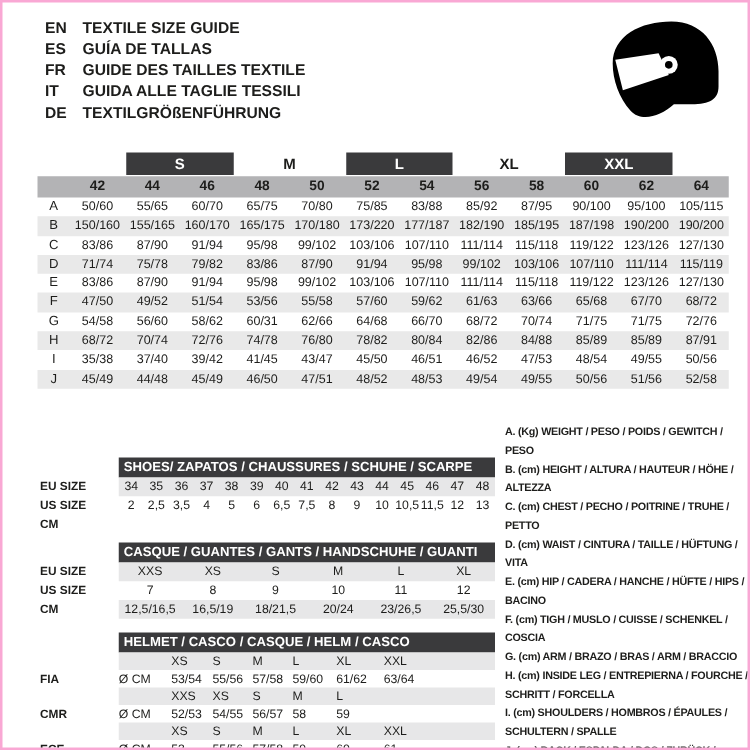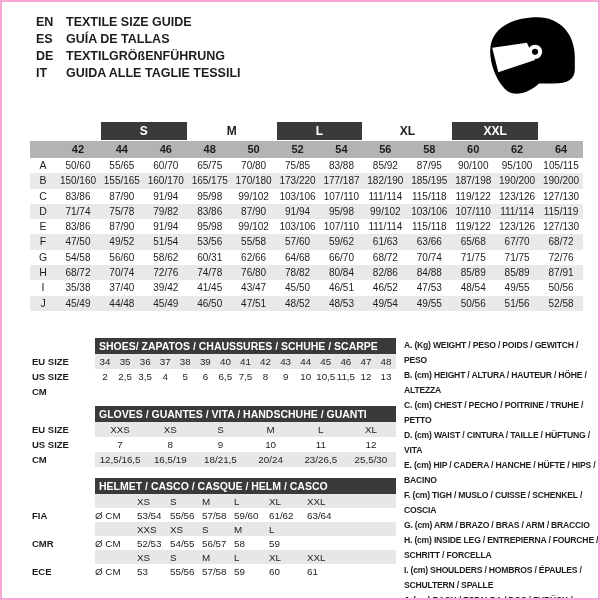--- a/index.html
+++ b/index.html
@@ -27,21 +27,21 @@
   .mt-data.alt{background:#e9e9e9;}
   .mt-cell{font-size:10px;line-height:15.3px;text-align:center;white-space:nowrap;}
   .mt-label{font-size:10.5px;line-height:15.3px;text-align:center;}
 
   
   .sub{position:absolute;left:30px;width:364px;}
   .sub-row{display:flex;}
   .sub-label{width:63px;font-weight:bold;font-size:9.5px;display:flex;align-items:center;}
   .sub-body{width:301px;display:grid;box-sizing:border-box;}
   .title-bar{width:301px;background:#3a3a3c;color:#fff;font-weight:bold;font-size:10.5px;
-             line-height:16px;height:16px;padding-left:4px;box-sizing:border-box;white-space:nowrap;}
+             line-height:16px;height:16px;padding-left:4px;box-sizing:border-box;white-space:nowrap;margin-top:28px;}
   .gray{background:#e7e7e8;}
   .cols15{grid-template-columns:repeat(15,1fr);}
   .cols6{grid-template-columns:repeat(6,1fr);}
   .hcols{grid-template-columns:42px 33px 32px 32px 35px 38px 1fr;}
   .sub-cell{font-size:9.8px;text-align:center;align-self:center;white-space:nowrap;}
   .hcols .sub-cell{text-align:left;}
   .sub-cell.bold{font-weight:normal;}
   .r15{height:15px;}
   .r14{height:14px;}
 
@@ -57,26 +57,30 @@
   <div class="langs" id="langs">
       <div class="lang-row">
         <div class="lang-code">EN</div>
         <div class="lang-text">TEXTILE SIZE GUIDE</div>
       </div>
       <div class="lang-row">
         <div class="lang-code">ES</div>
         <div class="lang-text">GUÍA DE TALLAS</div>
       </div>
       <div class="lang-row">
-        <div class="lang-code">DE</div>
-        <div class="lang-text">TEXTILGRÖßENFÜHRUNG</div>
+        <div class="lang-code">FR</div>
+        <div class="lang-text">GUIDE DES TAILLES TEXTILE</div>
       </div>
       <div class="lang-row">
         <div class="lang-code">IT</div>
         <div class="lang-text">GUIDA ALLE TAGLIE TESSILI</div>
+      </div>
+      <div class="lang-row">
+        <div class="lang-code">DE</div>
+        <div class="lang-text">TEXTILGRÖßENFÜHRUNG</div>
       </div>
     </div>
 
   <div class="helmet">
     <svg viewBox="0 0 100 100" width="102" height="102" aria-hidden="true">
       <path fill="#000" d="M54 9 C78 9 91 27 91 48 L91 60 C91 70 84 74 70 74 L56 74
                C45 84 30 88 22 79 C13 69 8 55 8 42 C8 20 30 9 54 9 Z"></path>
       <polygon fill="#fff" points="10,39 44,34 52,51 16,63"></polygon>
       <circle fill="#fff" cx="52" cy="43" r="7"></circle>
       <circle fill="#000" cx="52" cy="43" r="3"></circle>
@@ -304,21 +308,21 @@
           <div class="sub-cell">13</div>
         </div>
       </div>
       <div class="sub-row r15">
         <div class="sub-label">CM</div>
       </div>
     </div>
   <div class="sub" id="gloves" style="top:404px">
       <div class="sub-row">
         <div class="sub-label"></div>
-        <div class="title-bar">GLOVES / GUANTES / VITA / HANDSCHUHE / GUANTI</div>
+        <div class="title-bar">CASQUE / GUANTES / GANTS / HANDSCHUHE / GUANTI</div>
       </div>
       <div class="sub-row r15">
         <div class="sub-label">EU SIZE</div>
         <div class="sub-body cols6 gray">
           <div class="sub-cell">XXS</div>
           <div class="sub-cell">XS</div>
           <div class="sub-cell">S</div>
           <div class="sub-cell">M</div>
           <div class="sub-cell">L</div>
           <div class="sub-cell">XL</div>

